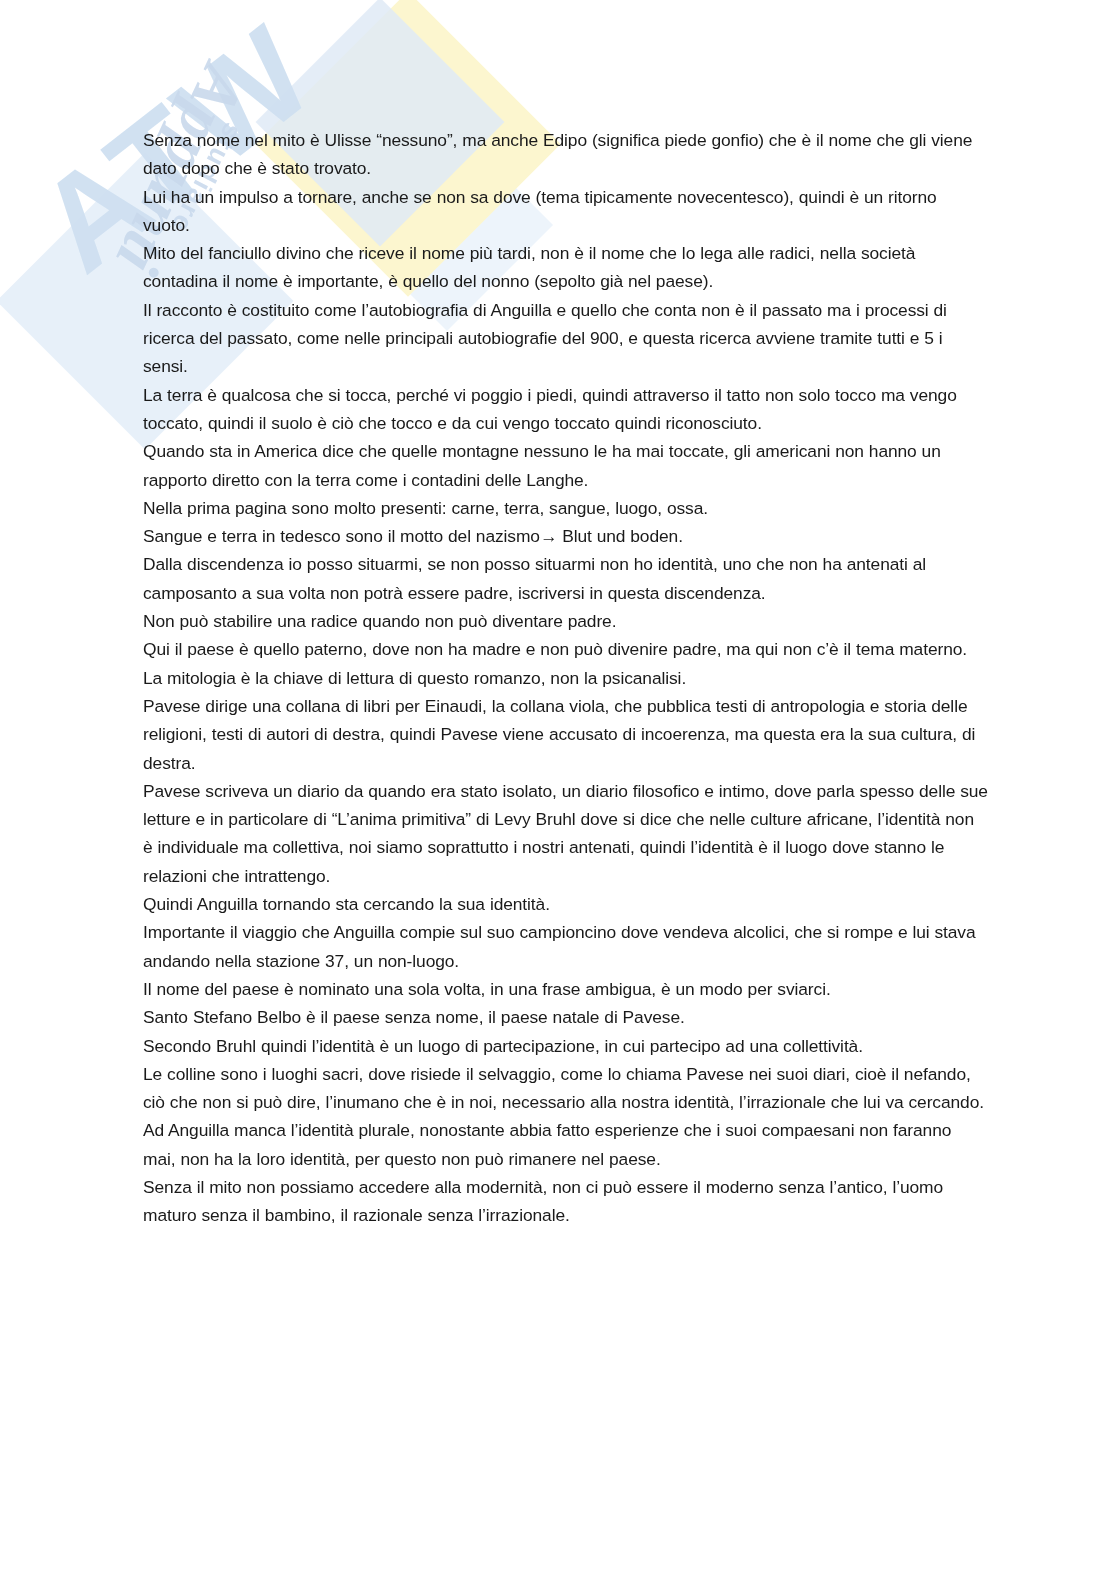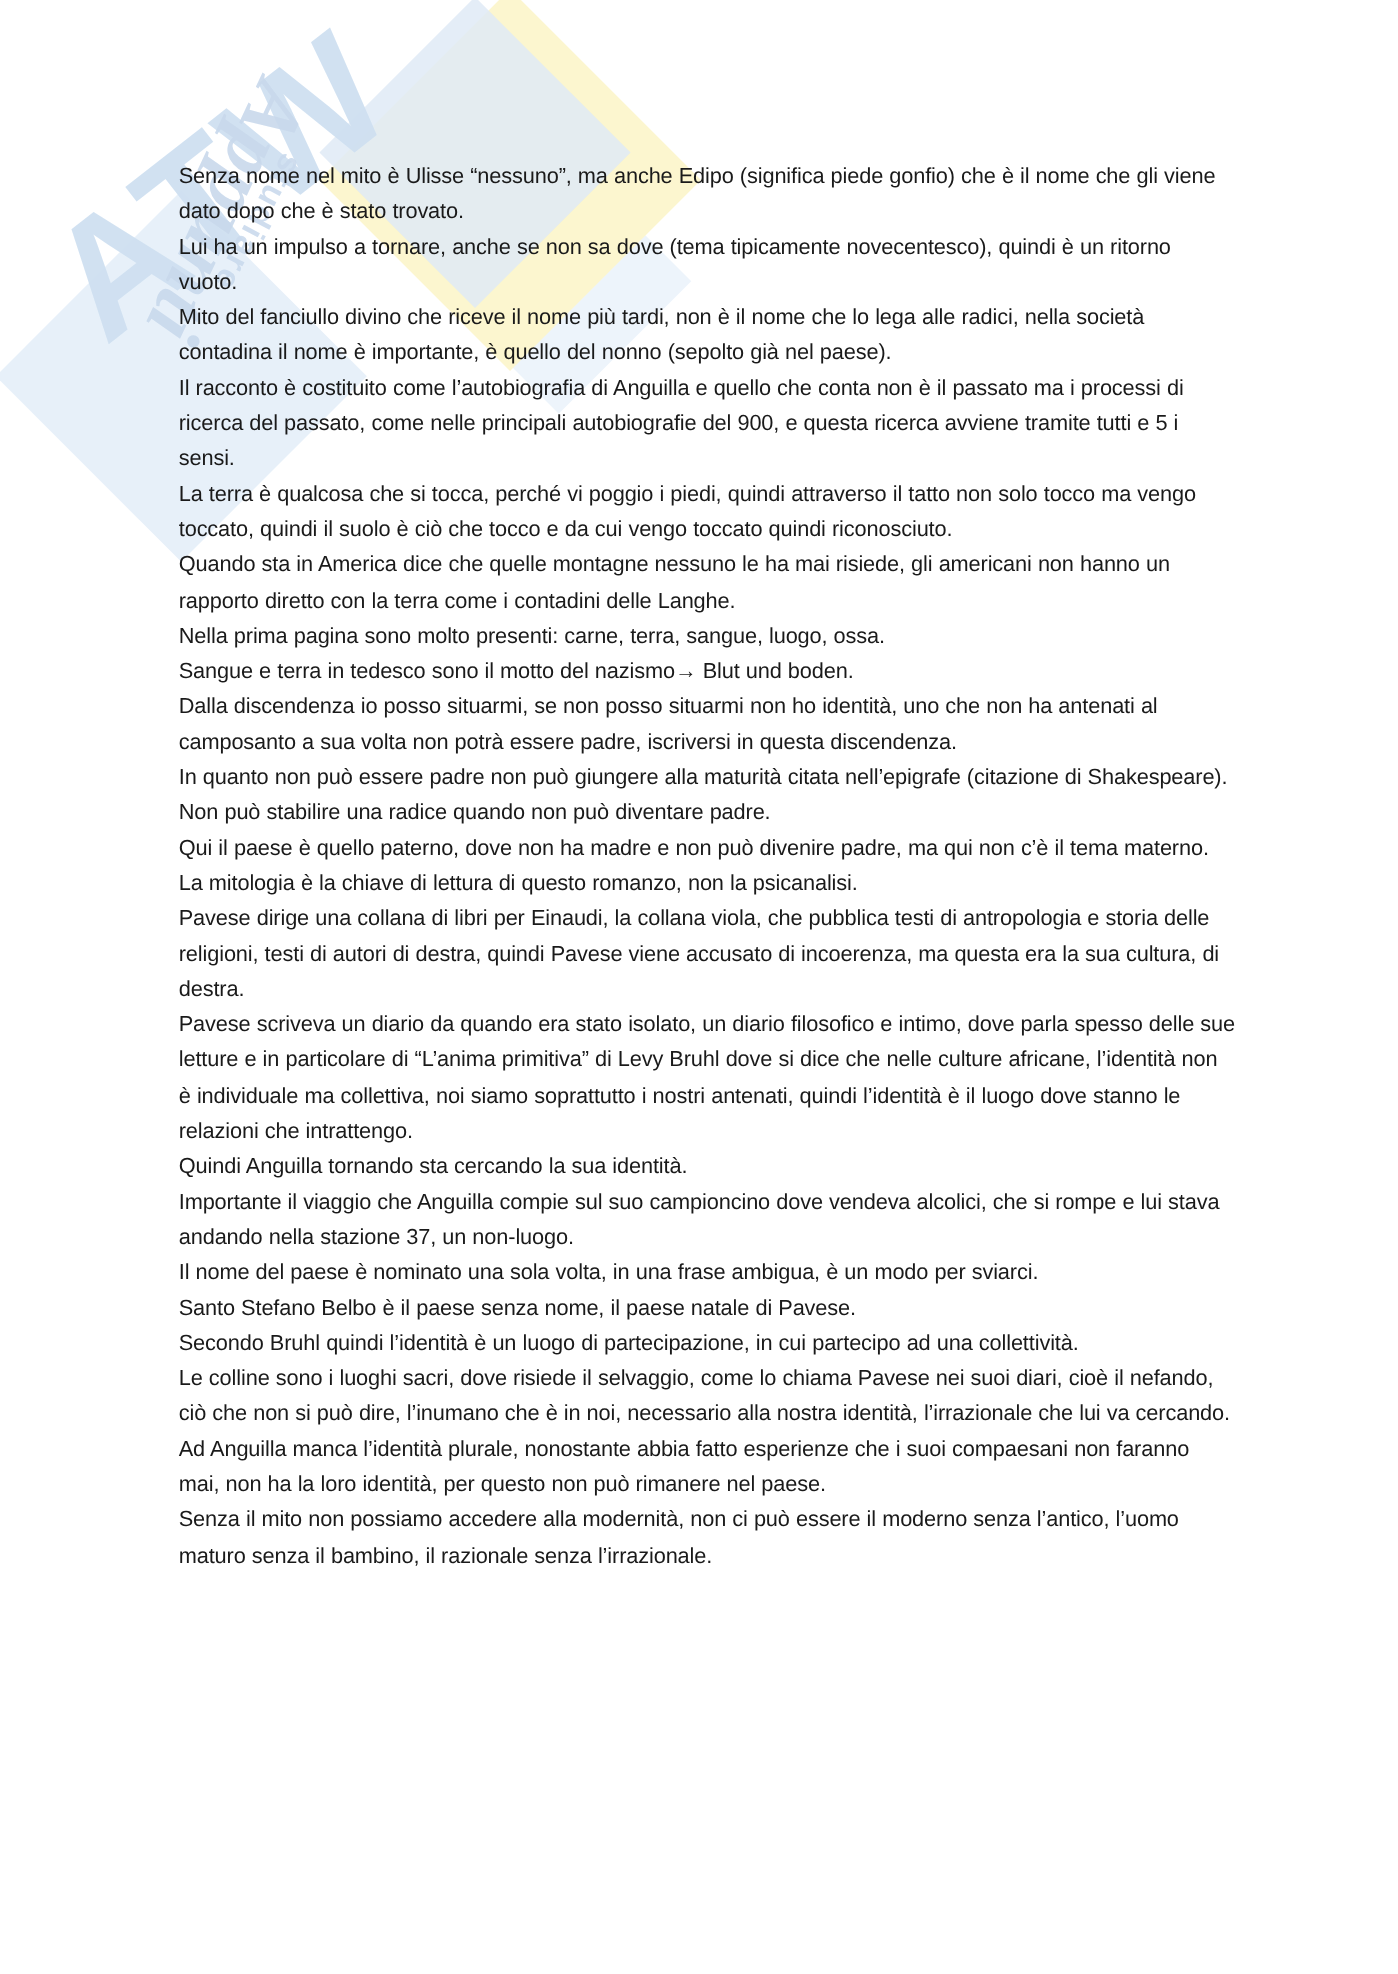--- a/index.html
+++ b/index.html
@@ -158,25 +158,24 @@
     <div class="wm-script">Appunti</div>
     <div class="wm-sub">studiare</div>
   </div>
 
   <div id="content">
       <p class="para">Senza nome nel mito è Ulisse “nessuno”, ma anche Edipo (significa piede gonfio) che è il nome che gli viene dato dopo che è stato trovato.</p>
       <p class="para">Lui ha un impulso a tornare, anche se non sa dove (tema tipicamente novecentesco), quindi è un ritorno vuoto.</p>
       <p class="para">Mito del fanciullo divino che riceve il nome più tardi, non è il nome che lo lega alle radici, nella società contadina il nome è importante, è quello del nonno (sepolto già nel paese).</p>
       <p class="para">Il racconto è costituito come l’autobiografia di Anguilla e quello che conta non è il passato ma i processi di ricerca del passato, come nelle principali autobiografie del 900, e questa ricerca avviene tramite tutti e 5 i sensi.</p>
       <p class="para">La terra è qualcosa che si tocca, perché vi poggio i piedi, quindi attraverso il tatto non solo tocco ma vengo toccato, quindi il suolo è ciò che tocco e da cui vengo toccato quindi riconosciuto.</p>
-      <p class="para">Quando sta in America dice che quelle montagne nessuno le ha mai risiede, gli americani non hanno un rapporto diretto con la terra come i contadini delle Langhe.</p>
+      <p class="para">Quando sta in America dice che quelle montagne nessuno le ha mai toccate, gli americani non hanno un rapporto diretto con la terra come i contadini delle Langhe.</p>
       <p class="para">Nella prima pagina sono molto presenti: carne, terra, sangue, luogo, ossa.</p>
       <p class="para">Sangue e terra in tedesco sono il motto del nazismo→ Blut und boden.</p>
       <p class="para">Dalla discendenza io posso situarmi, se non posso situarmi non ho identità, uno che non ha antenati al camposanto a sua volta non potrà essere padre, iscriversi in questa discendenza.</p>
-      <p class="para">In quanto non può essere padre non può giungere alla maturità citata nell’epigrafe (citazione di Shakespeare).</p>
       <p class="para">Non può stabilire una radice quando non può diventare padre.</p>
       <p class="para">Qui il paese è quello paterno, dove non ha madre e non può divenire padre, ma qui non c’è il tema materno.</p>
       <p class="para">La mitologia è la chiave di lettura di questo romanzo, non la psicanalisi.</p>
       <p class="para">Pavese dirige una collana di libri per Einaudi, la collana viola, che pubblica testi di antropologia e storia delle religioni, testi di autori di destra, quindi Pavese viene accusato di incoerenza, ma questa era la sua cultura, di destra.</p>
       <p class="para">Pavese scriveva un diario da quando era stato isolato, un diario filosofico e intimo, dove parla spesso delle sue letture e in particolare di “L’anima primitiva” di Levy Bruhl dove si dice che nelle culture africane, l’identità non è individuale ma collettiva, noi siamo soprattutto i nostri antenati, quindi l’identità è il luogo dove stanno le relazioni che intrattengo.</p>
       <p class="para">Quindi Anguilla tornando sta cercando la sua identità.</p>
       <p class="para">Importante il viaggio che Anguilla compie sul suo campioncino dove vendeva alcolici, che si rompe e lui stava andando nella stazione 37, un non-luogo.</p>
       <p class="para">Il nome del paese è nominato una sola volta, in una frase ambigua, è un modo per sviarci.</p>
       <p class="para">Santo Stefano Belbo è il paese senza nome, il paese natale di Pavese.</p>
       <p class="para">Secondo Bruhl quindi l’identità è un luogo di partecipazione, in cui partecipo ad una collettività.</p>

